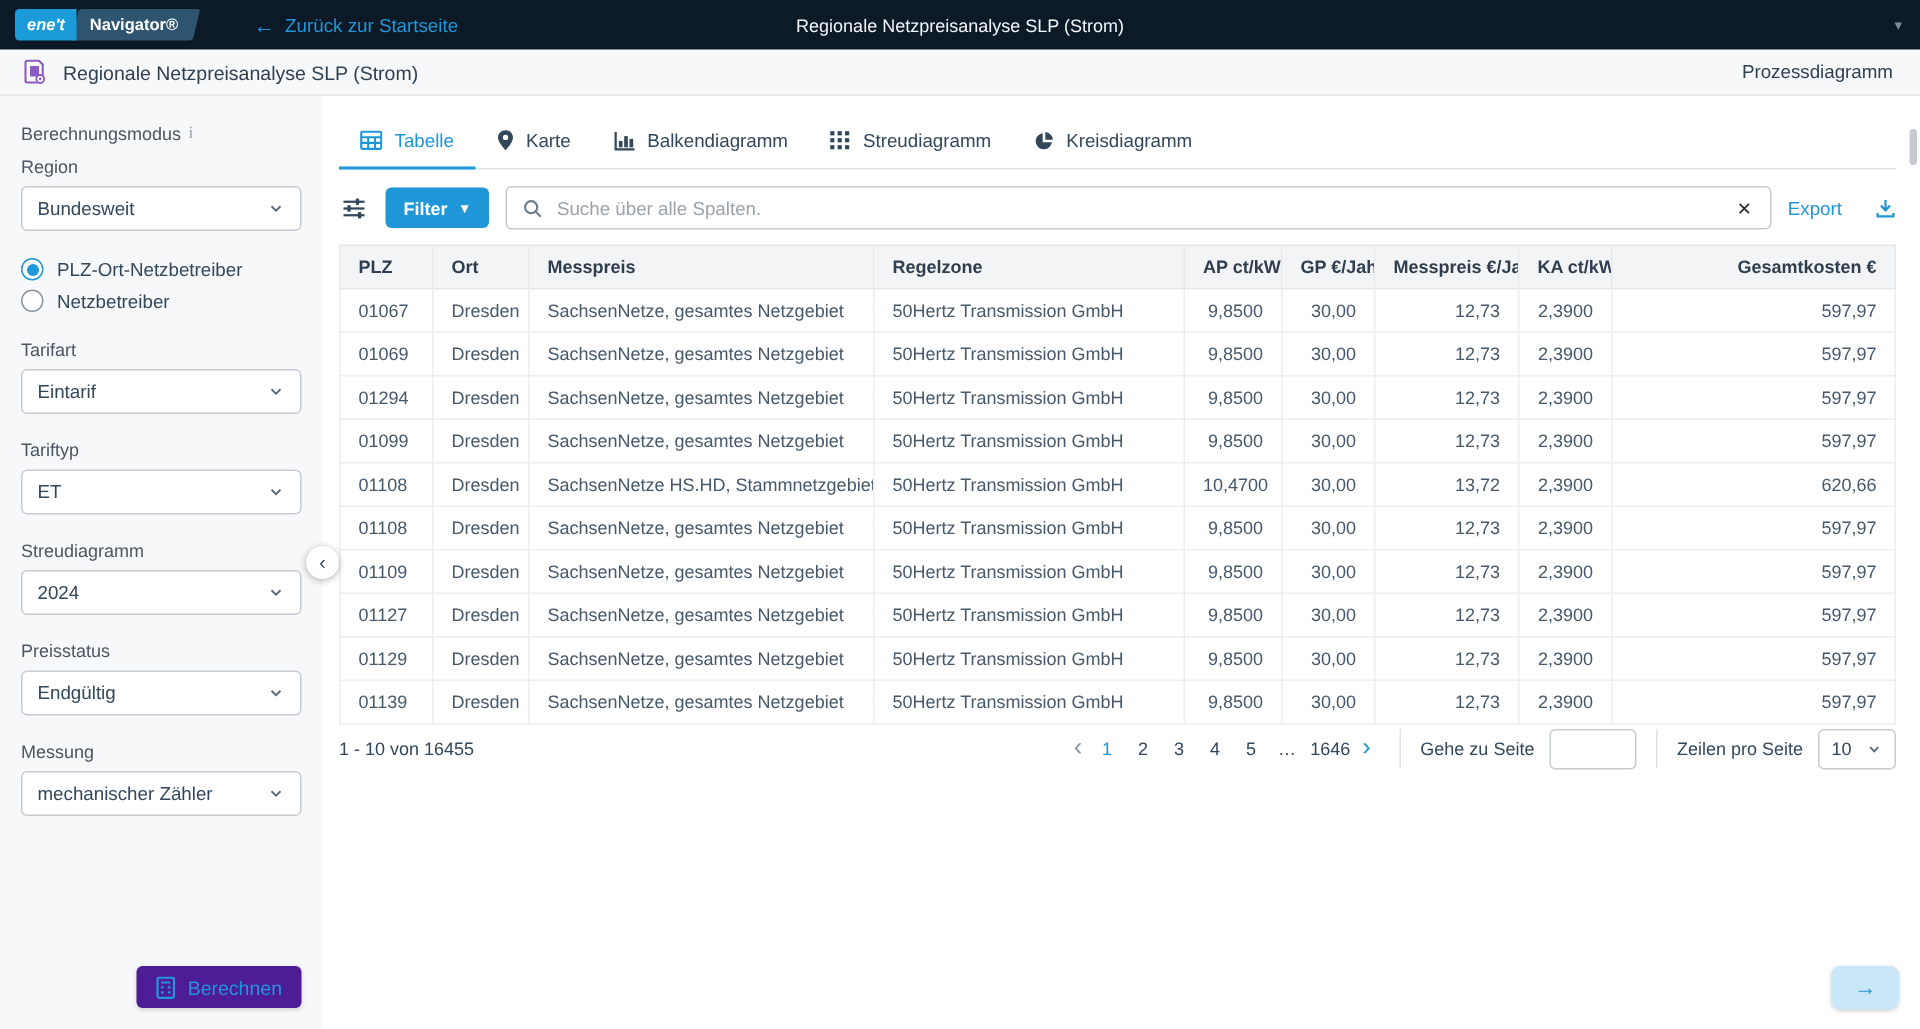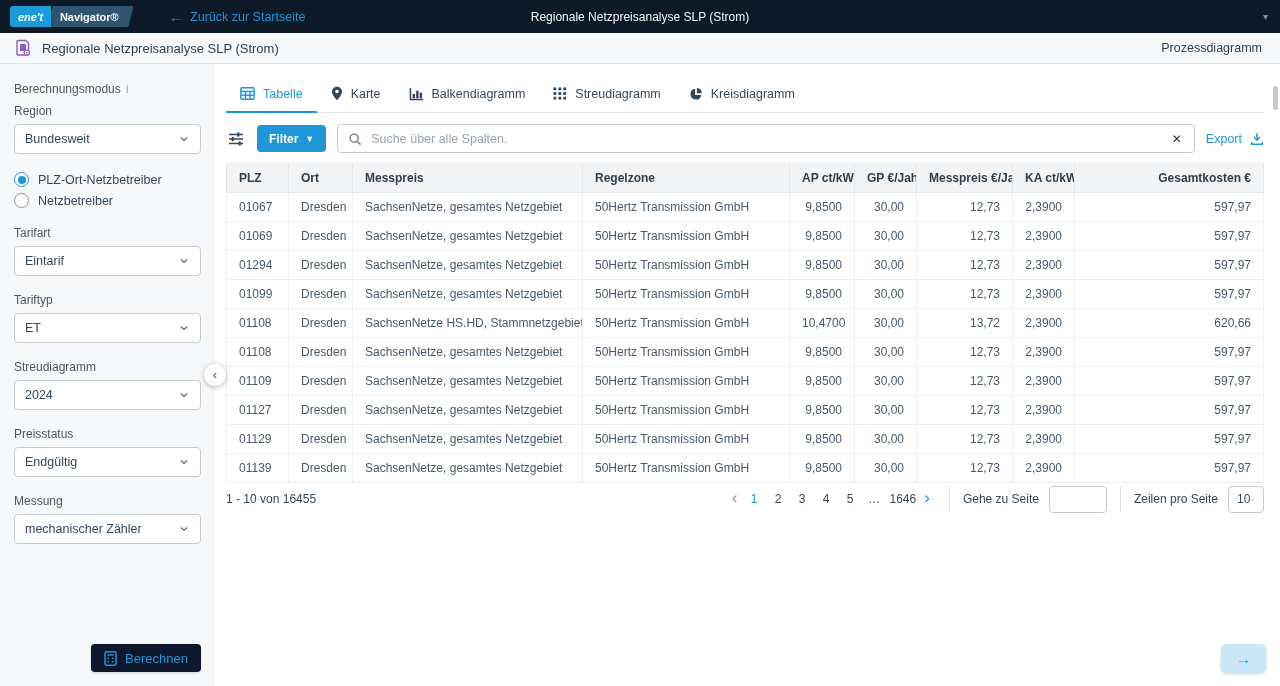--- a/index.html
+++ b/index.html
@@ -67,21 +67,21 @@
   .unit-label { font-size:12.5px; color:#33475b; }
   .radio-group { margin:-2px 0 15px; }
   .radio-row { display:flex; align-items:center; gap:9px; height:21px; font-size:12.5px; color:#33475b; cursor:pointer; }
   .radio-dot { width:15px; height:15px; border-radius:50%; border:1.5px solid #8a949e; position:relative; flex:none; background:#fff; }
   .radio-dot.checked { border-color:#1e96d7; }
   .radio-dot.checked::after {
     content:""; position:absolute; inset:2.5px; border-radius:50%; background:#1e96d7;
   }
   .calc-btn {
     margin-top:auto; align-self:flex-end; height:28px; padding:0 13px;
-    background:#0f172a; border:none; border-radius:4px; color:#2196d9; font-size:13px;
+    background:#4c1d95; border:none; border-radius:4px; color:#2196d9; font-size:13px;
     display:flex; align-items:center; gap:8px; cursor:pointer;
     box-shadow:0 1px 3px rgba(0,0,0,.15); font-family:"Liberation Sans",sans-serif;
   }
   .collapse-handle {
     position:absolute; left:204px; top:364px; width:22px; height:22px; border-radius:50%;
     background:#fff; box-shadow:0 1px 5px rgba(0,0,0,.3); z-index:6; border:none;
     display:flex; align-items:center; justify-content:center;
     font-size:13px; color:#33475b; cursor:pointer; line-height:1; padding-bottom:2px;
   }
 
@@ -109,21 +109,21 @@
     display:flex; align-items:center; padding:0 10px; gap:9px; background:#fff;
   }
   .search-box input {
     flex:1; border:none; outline:none; font-size:12.5px; color:#33475b;
     font-family:"Liberation Sans",sans-serif; background:transparent;
   }
   .search-box input::placeholder { color:#9aa3ab; }
   .clear-btn { background:none; border:none; font-size:12px; color:#2b2b2b; cursor:pointer; padding:0 2px; }
   .export-btn {
     background:none; border:none; color:#1e96d7; font-size:12.5px; display:flex;
-    align-items:center; gap:8px; cursor:pointer; font-family:"Liberation Sans",sans-serif;
+    align-items:center; gap:22px; cursor:pointer; font-family:"Liberation Sans",sans-serif;
   }
 
   table.data-table { border-collapse:collapse; margin:10px 0 0 11px; width:calc(100% - 27px); table-layout:fixed; }
   .data-table th {
     background:#f2f4f5; font-weight:700; font-size:12px; color:#2f3e4e;
     height:29px; padding:0 12px; border:1px solid #e5e7e9; cursor:pointer; white-space:nowrap; overflow:hidden;
   }
   .data-table td {
     font-size:12px; color:#46586a; height:29px; padding:0 12px;
     border:1px solid #eceef0; border-top:none; white-space:nowrap; overflow:hidden; background:#fff;
@@ -138,21 +138,21 @@
   .pg-chevron.next { color:#1e96d7; }
   .page-num {
     background:none; border:none; min-width:21px; height:22px; font-size:12px; color:#33475b;
     cursor:pointer; font-family:"Liberation Sans",sans-serif; padding:0 2px;
   }
   .page-num.active { color:#1e96d7; }
   .vdiv { width:1px; height:26px; background:#e0e3e6; margin:0 13px; }
   .goto-label, .rpp-label { font-size:12px; color:#33475b; margin-right:10px; }
   .goto-input { width:58px; height:27px; border:1px solid #c6ccd2; border-radius:4px; outline:none; padding:0 8px; font-size:12px; }
   .rpp-select {
-    width:36px; height:27px; border:1px solid #c6ccd2; border-radius:4px; background:#fff;
+    width:52px; height:27px; border:1px solid #c6ccd2; border-radius:4px; background:#fff;
     display:flex; align-items:center; justify-content:space-between; padding:0 8px;
     font-size:12px; color:#33475b; cursor:pointer;
   }
 
   .fab {
     position:absolute; right:14px; bottom:13px; width:45px; height:29px;
     background:#c9e7f8; border:none; border-radius:6px; color:#1e96d7; font-size:15px; font-weight:700;
     display:flex; align-items:center; justify-content:center; cursor:pointer;
     box-shadow:0 1px 3px rgba(0,0,0,.18);
   }

